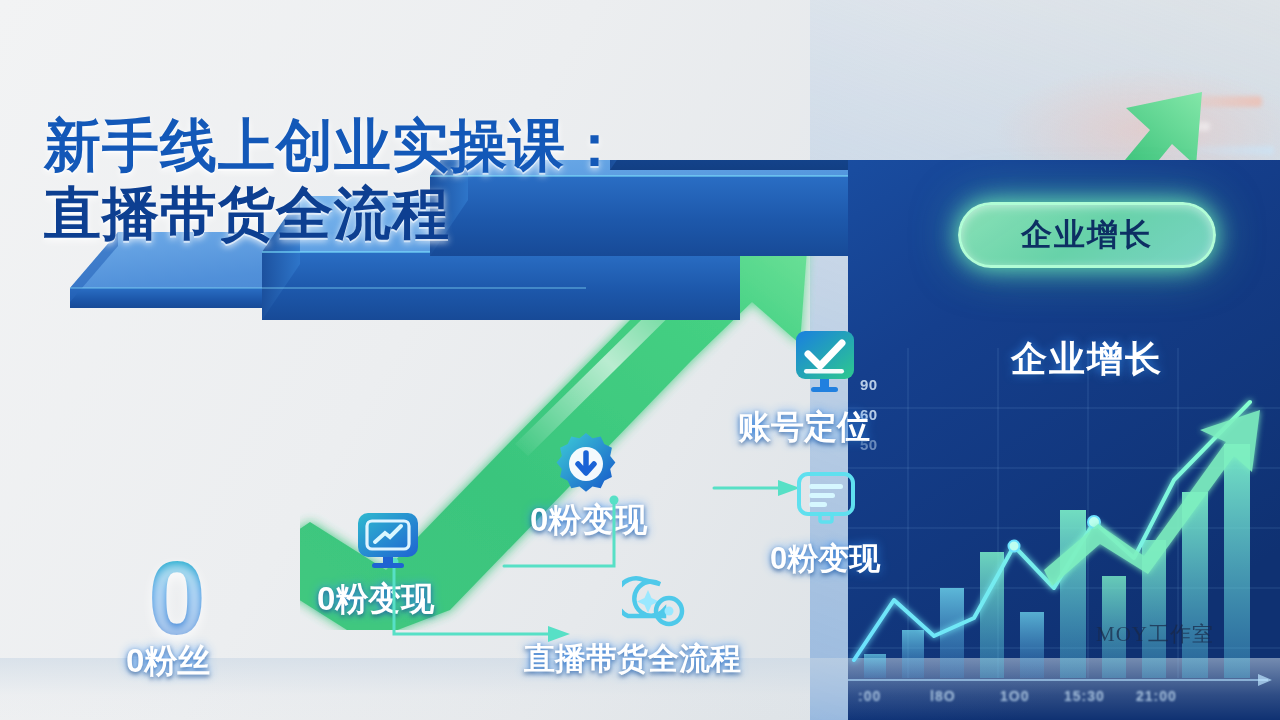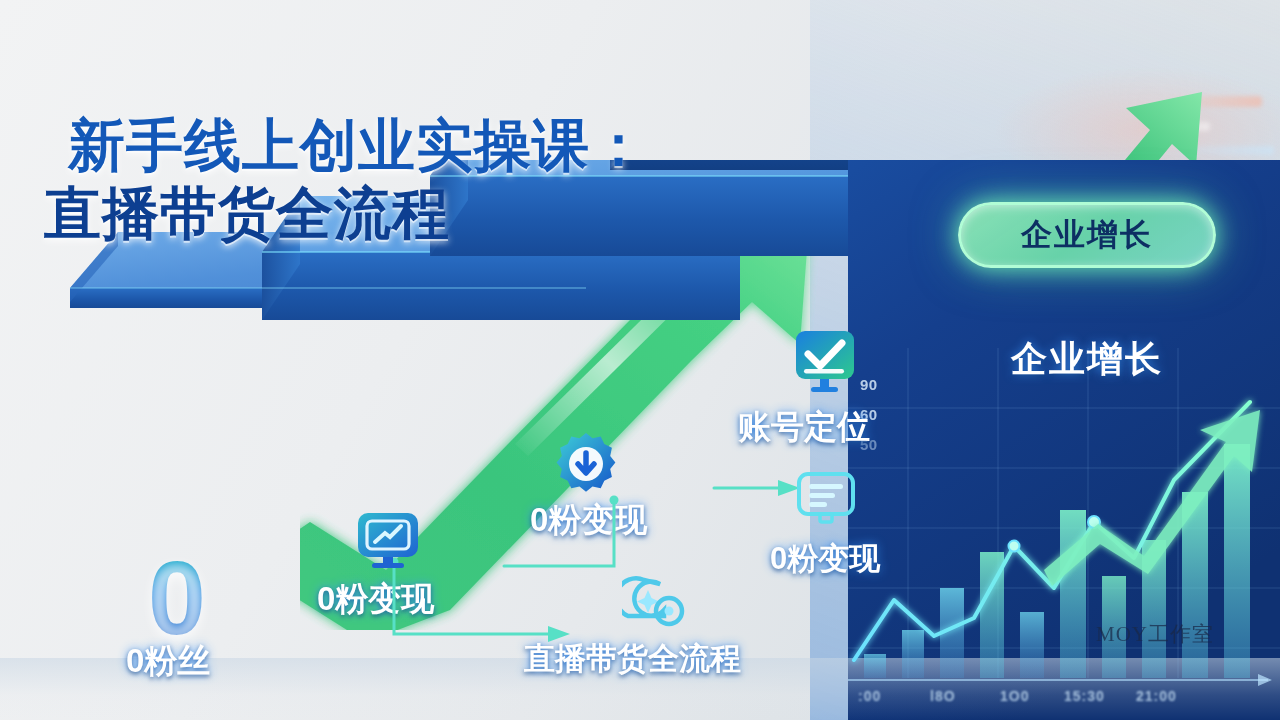--- a/index.html
+++ b/index.html
@@ -44,21 +44,21 @@
   }
   .title-line {
     font-size: 57px;
     font-weight: 900;
     line-height: 1.19;
     letter-spacing: 1px;
     color: #1358b8;
     white-space: nowrap;
     text-shadow: 0 2px 0 rgba(255,255,255,.55), 0 3px 7px rgba(255,255,255,.85);
   }
-  .t-blue   { color: #1358b8; margin-left: 24px; }
+  .t-blue   { color: #1358b8; }
   .t-navy   { color: #0d3f91; }
   .t-green  { color: #21a45e; }
   .t-teal   { color: #1b9b73; }
 
   
   .stairs { position: absolute; left: 0; bottom: 0; width: 1280px; height: 560px; }
 
   .floor-reflection {
     position: absolute; left: 0; bottom: 0; width: 1280px; height: 62px;
     background: linear-gradient(180deg, rgba(200,214,228,.55) 0%, rgba(226,232,238,.15) 60%, rgba(255,255,255,0) 100%);

